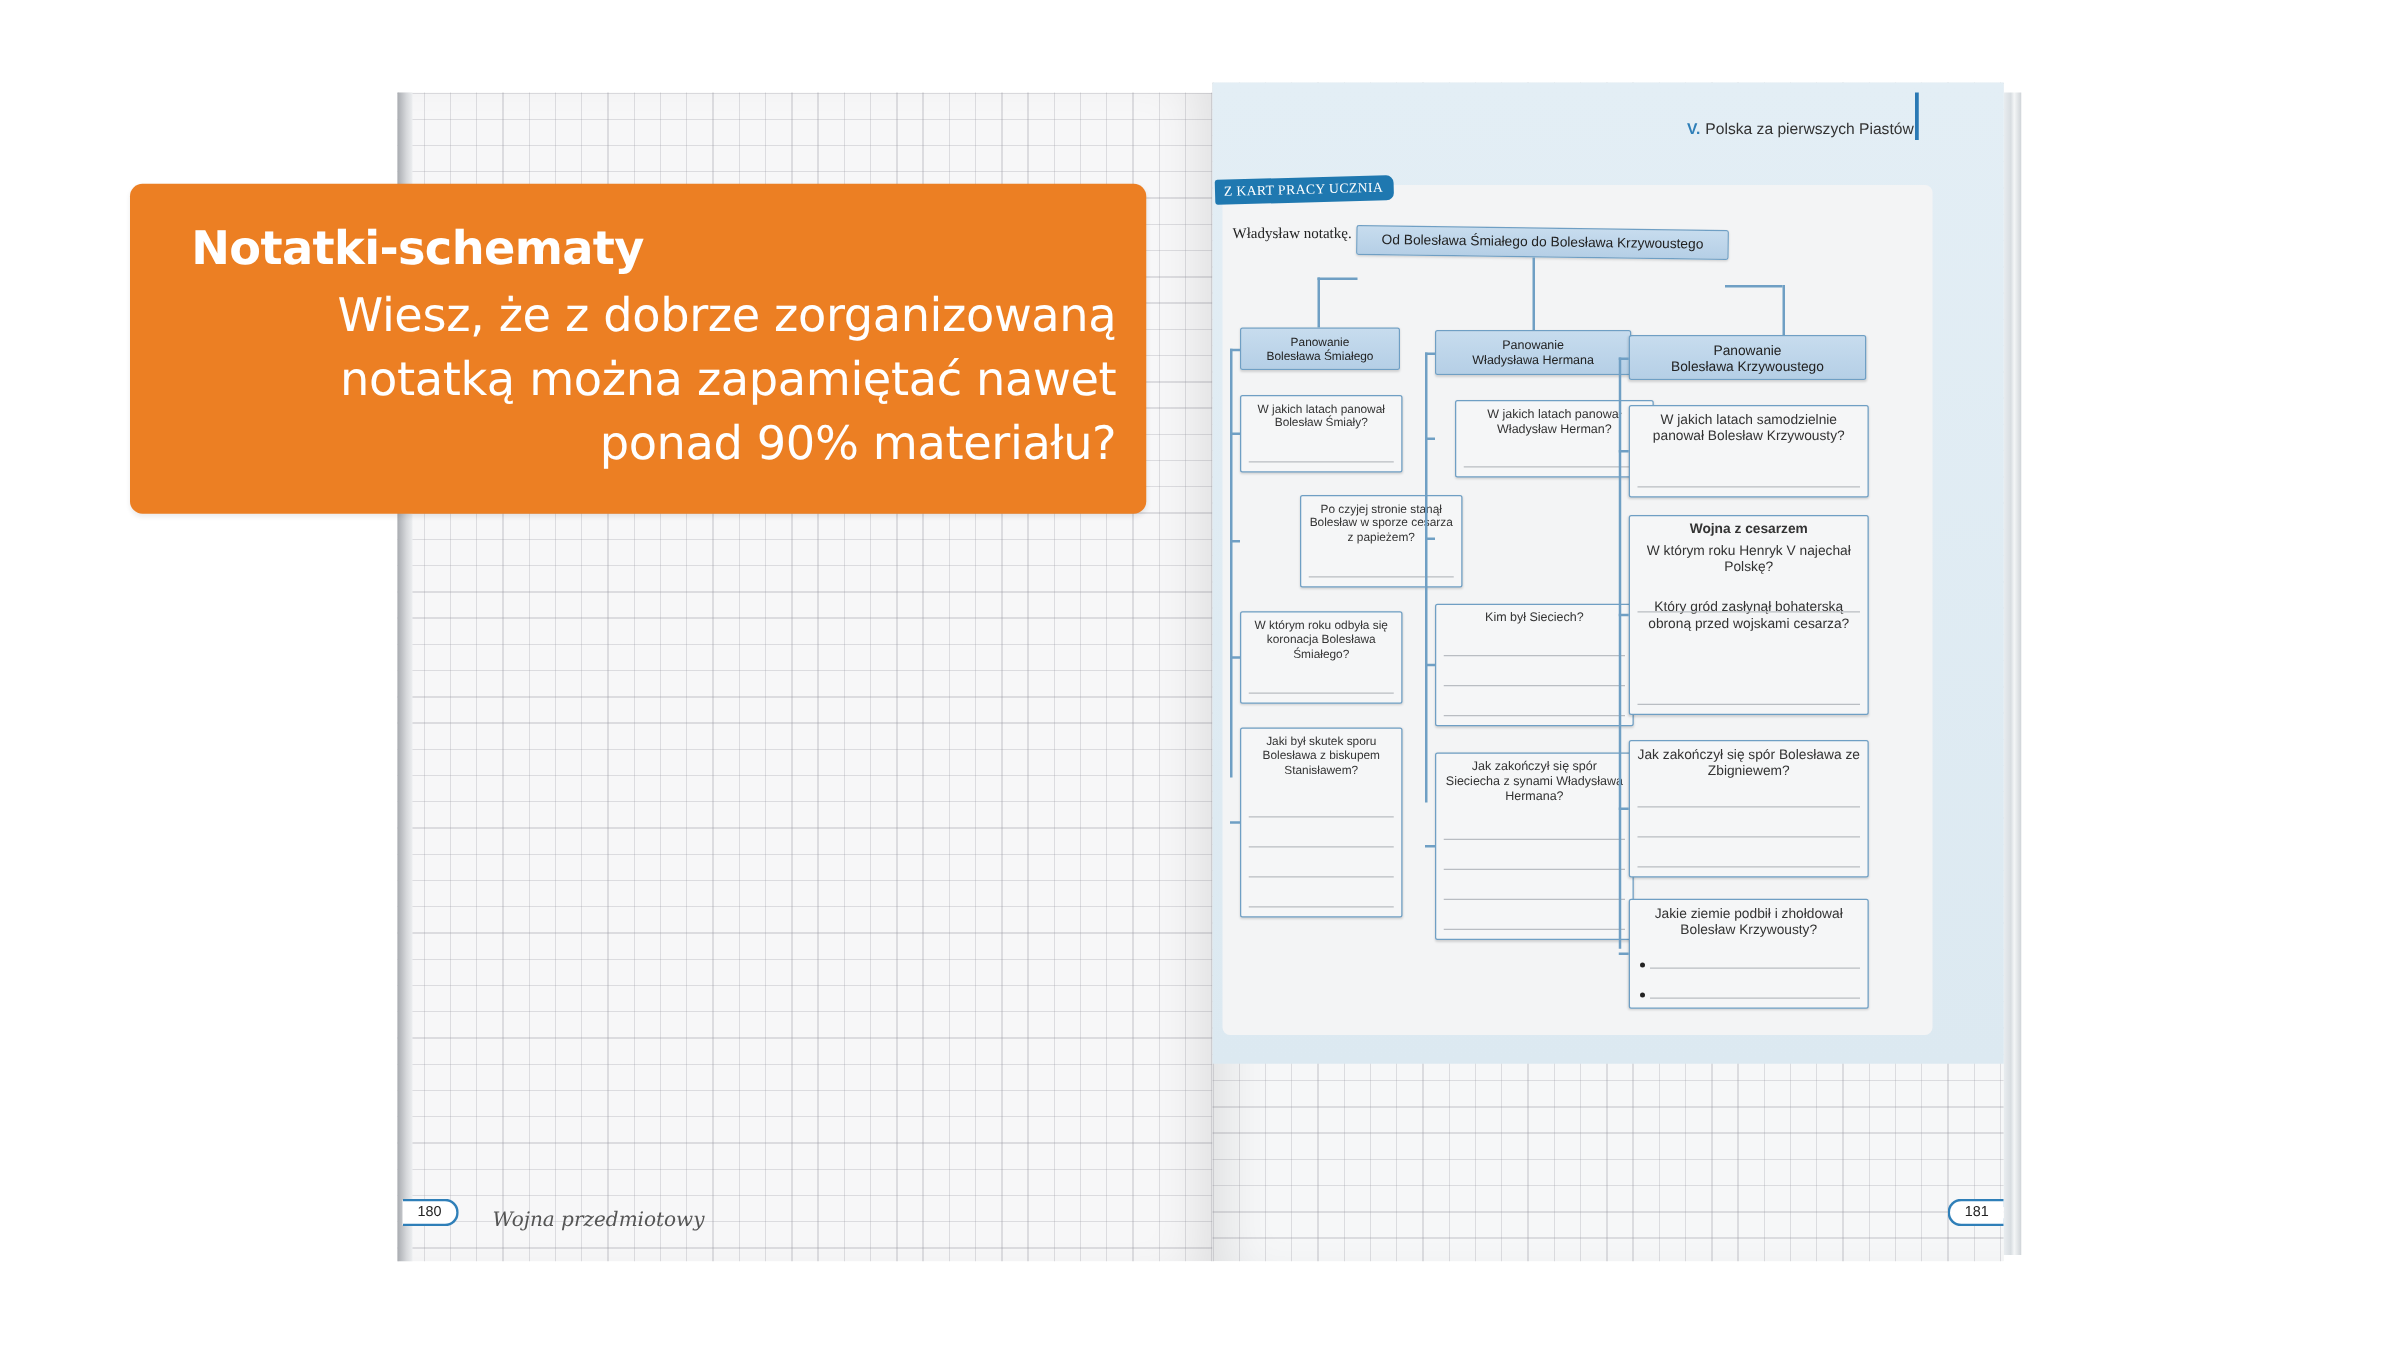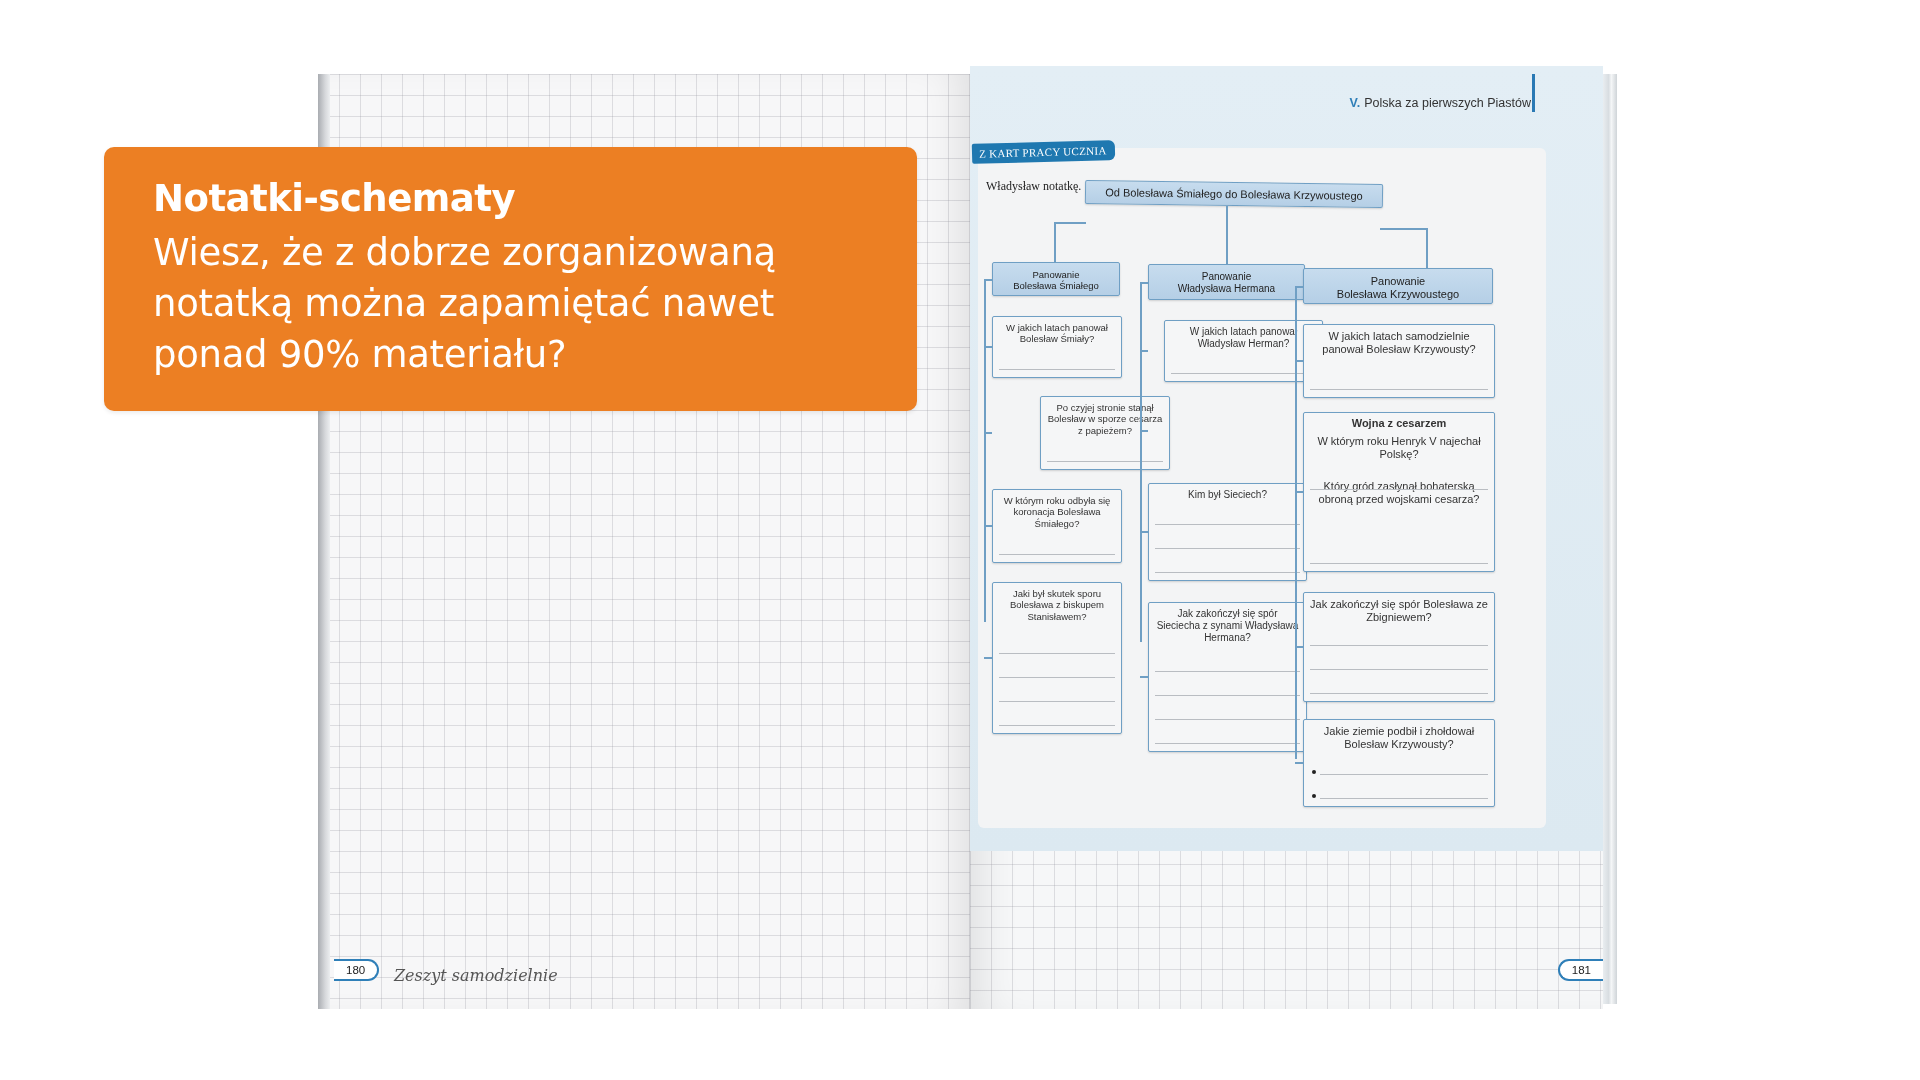--- a/index.html
+++ b/index.html
@@ -74,51 +74,51 @@
     position: absolute; left: 6px; right: 6px; height: 1px; background: #b9bdc2;
   }
   .box .sub { font-weight: bold; padding-top: 4px; }
   .conn { position: absolute; background: #6f9fc4; }
   .bullet { position: absolute; left: 8px; width: 4px; height: 4px; border-radius: 50%; background: #222; }
 
   .page-num {
     position: absolute; bottom: 28px; font-size: 11.5px; color: #222;
     border: 2px solid #2f7fb8; background: #fff; padding: 3px 12px;
   }
-  .page-num.left { left: 16px; border-left: none; border-radius: 0 14px 14px 0; margin-top: 27px; }
+  .page-num.left { left: 4px; border-left: none; border-radius: 0 14px 14px 0; margin-top: 27px; }
   .page-num.right { right: 0; border-right: none; border-radius: 14px 0 0 14px; }
   .notebook-label {
     position: absolute; left: 76px; bottom: 24px;
     font-family: "DejaVu Serif", serif; font-style: italic; font-size: 16px; color: #555;
   }
 
   
   .callout {
     position: absolute; left: 104px; top: 147px; width: 813px; height: 264px;
     background: #ec7f23; border-radius: 10px; color: #fff;
     box-shadow: 0 2px 4px rgba(0,0,0,0.08);
   }
   .callout h1 {
     margin: 0; position: absolute; left: 49px; top: 30px;
     font-family: "DejaVu Sans", sans-serif; font-weight: bold; font-size: 37px; letter-spacing: -0.5px;
   }
   .callout p {
     margin: 0; position: absolute; left: 49px; top: 80px; width: 740px;
     font-family: "DejaVu Sans", sans-serif; font-weight: normal; font-size: 37px;
-    line-height: 51px; letter-spacing: -0.3px;
+    line-height: 51px; letter-spacing: -0.3px; text-align: right;
   }
 </style>
 </head>
 <body>
 
 <div class="book">
   <div class="page-left">
     <div class="spine-edge"></div>
     <div class="page-num left">180</div>
-    <div class="notebook-label">Zeszyt samodzielnie</div>
+    <div class="notebook-label">Wojna przedmiotowy</div>
   </div>
 
   <div class="page-right">
     <div class="edge"></div>
     <div class="printed-area">
       <div class="chapter-bar"></div>
       <div class="chapter-title">
         <span class="num">V.</span>
         <span>Polska za pierwszych Piastów</span>
       </div>

